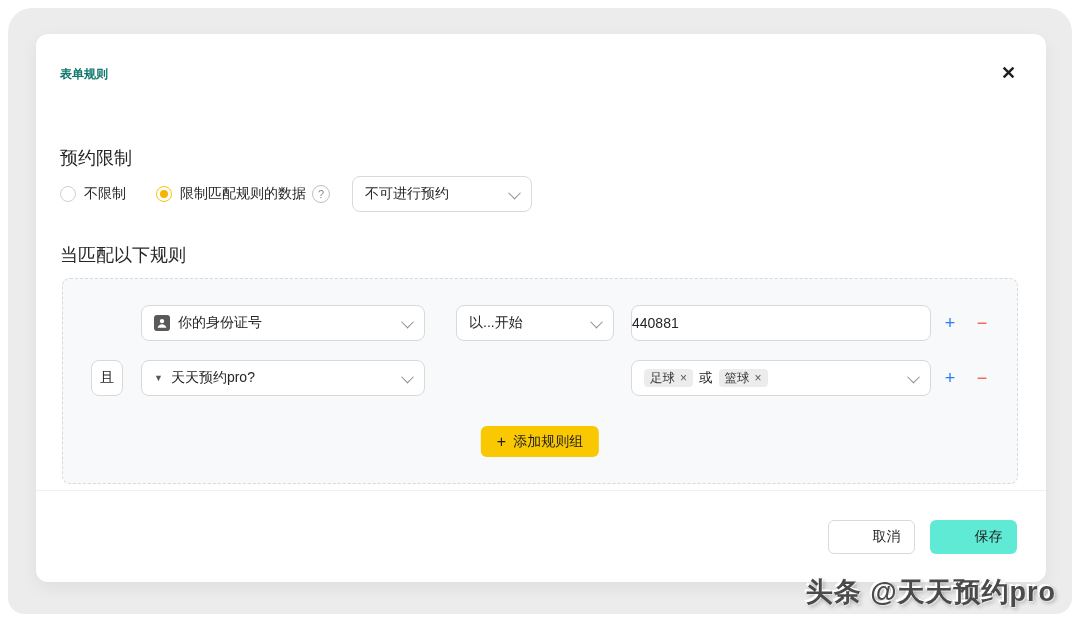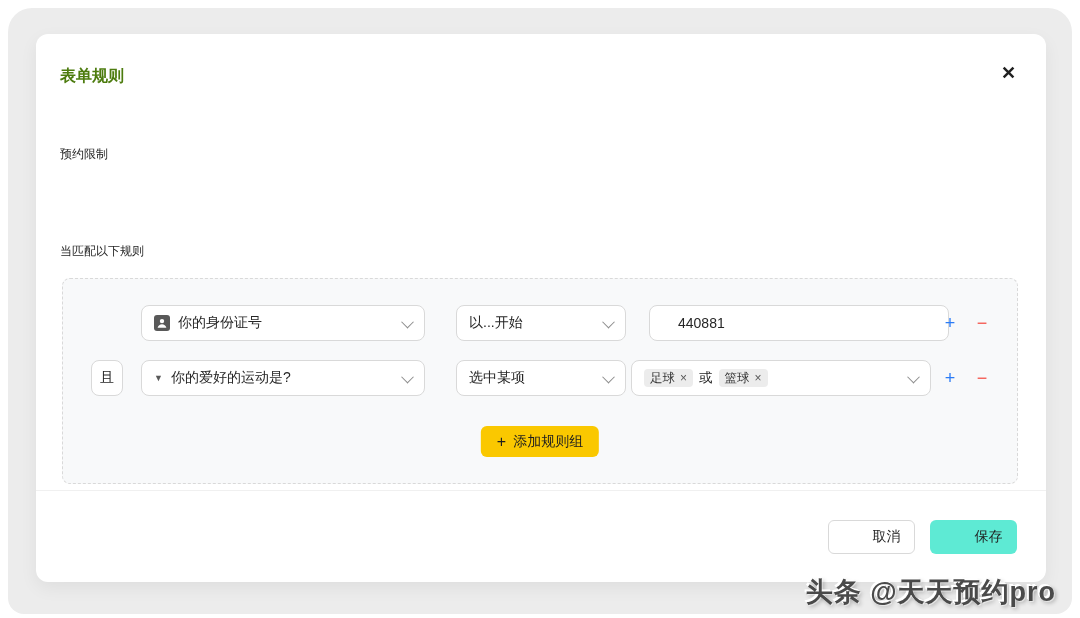--- a/index.html
+++ b/index.html
@@ -2,24 +2,24 @@
 <html><head>
 <meta charset="utf-8">
 <style>
   html,body{margin:0;padding:0;width:1080px;height:618px;background:#fff;
     font-family:"Liberation Sans","DejaVu Sans",sans-serif;}
   .stage{position:relative;width:1080px;height:618px;background:#fff;overflow:hidden;}
   .panel{position:absolute;left:8px;top:8px;width:1064px;height:606px;background:#ececec;
     border-radius:24px 24px 16px 16px;}
   .modal{position:absolute;left:36px;top:34px;width:1010px;height:548px;background:#fff;
     border-radius:12px;box-shadow:0 6px 18px rgba(0,0,0,.06);}
-  .modal-title{position:absolute;left:24px;top:32px;font-size:16px;font-weight:700;color:#4d7c0f;}
+  .modal-title{position:absolute;left:24px;top:32px;font-size:12px;font-weight:700;color:#0f766e;}
   .close{position:absolute;right:30px;top:30px;font-size:18px;color:#1f1f1f;cursor:pointer;
     background:none;border:none;padding:0;line-height:1;font-weight:600;}
-  .sec-label{position:absolute;left:24px;font-size:12px;color:#262626;}
+  .sec-label{position:absolute;left:24px;font-size:18px;color:#262626;}
   .lbl-limit{top:112px}
   .lbl-rules{top:209px}
   .radio-row{position:absolute;left:24px;top:142px;height:36px;display:flex;align-items:center;}
   .radio-opt{display:flex;align-items:center;gap:8px;font-size:14px;color:#262626;cursor:pointer;}
   .radio{width:16px;height:16px;border-radius:50%;box-sizing:border-box;border:1px solid #d0d0d0;
     background:#fff;flex:0 0 auto;}
   .radio.checked{border:1.5px solid #f6c500;display:flex;align-items:center;justify-content:center;}
   .radio-dot{width:8px;height:8px;border-radius:50%;background:#f8b300;}
   .gap30{margin-left:30px;}
   .help{margin-left:6px;width:16px;height:16px;border-radius:50%;border:1px solid #bfbfbf;
@@ -27,29 +27,29 @@
     cursor:pointer;flex:0 0 auto;}
   .sel{box-sizing:border-box;height:36px;background:#fff;border:1px solid #d9d9d9;border-radius:8px;
     display:flex;align-items:center;padding:0 12px;font-size:14px;color:#262626;gap:8px;cursor:pointer;}
   .action-sel{margin-left:22px;width:180px;}
   .chev{margin-left:auto;width:8px;height:8px;border-right:1.5px solid #8c8c8c;
     border-bottom:1.5px solid #8c8c8c;transform:rotate(45deg) translate(-1px,-1px);flex:0 0 auto;}
   .rulebox{position:absolute;left:26px;top:244px;width:956px;height:206px;box-sizing:border-box;
     border:1px dashed #d9d9d9;border-radius:8px;background:#f8f9fa;}
   .abs{position:absolute;}
   .r-field{left:78px;width:284px;}
-  .r-op{left:393px;width:170px;}
+  .r-op{left:393px;width:158px;}
   .r-val{left:568px;width:300px;}
   .row1{top:26px;} .row2{top:81px;}
   .connector{position:absolute;left:28px;top:81px;width:32px;height:36px;background:#fff;
     border:1px solid #d9d9d9;border-radius:8px;display:flex;align-items:center;justify-content:center;
     font-size:14px;color:#262626;box-sizing:border-box;cursor:pointer;}
   .val-input{box-sizing:border-box;height:36px;background:#fff;border:1px solid #d9d9d9;
-    border-radius:8px;padding:0 28px;font-size:14px;color:#262626;outline:none;
-    font-family:"Liberation Sans","DejaVu Sans",sans-serif;margin-left:18px;}
+    border-radius:8px;padding:0 0;font-size:14px;color:#262626;outline:none;
+    font-family:"Liberation Sans","DejaVu Sans",sans-serif;}
   .plusbtn,.minusbtn{position:absolute;width:22px;text-align:center;line-height:36px;font-size:18px;
     cursor:pointer;user-select:none;}
   .plusbtn{left:876px;color:#2b7cf6;}
   .minusbtn{left:908px;color:#f4534a;}
   .tri{font-size:9px;color:#595959;flex:0 0 auto;}
   .idcard{flex:0 0 auto;display:block;}
   .tag{display:inline-flex;align-items:center;gap:5px;background:#ececec;border-radius:4px;
     padding:3px 6px;font-size:12.5px;color:#333;line-height:1;}
   .tag-x{color:#595959;font-size:12px;cursor:pointer;}
   .joiner{font-size:13.5px;color:#262626;}
@@ -74,20 +74,37 @@
 
 <div class="stage">
   <div class="panel"></div>
 
   <div class="modal">
     <div class="modal-title">表单规则</div>
     <button class="close">✕</button>
 
     <div class="sec-label lbl-limit">预约限制</div>
 
+    <div class="radio-row">
+      <div class="radio-opt">
+        <span class="radio"></span>
+        <span>不限制</span>
+      </div>
+      <div class="radio-opt gap30">
+        <span class="radio checked">
+          <span class="radio-dot"></span>
+        </span>
+        <span>限制匹配规则的数据</span>
+      </div>
+      <span class="help">?</span>
+      <div class="sel action-sel">
+        <span>不可进行预约</span>
+        <span class="chev"></span>
+      </div>
+    </div>
 
     <div class="sec-label lbl-rules">当匹配以下规则</div>
 
     <div class="rulebox">
 
       <div class="sel abs row1 r-field">
         <svg class="idcard" width="16" height="16" viewBox="0 0 16 16">
           <rect width="16" height="16" rx="3" fill="#595959"></rect>
           <circle cx="8" cy="6.1" r="2.2" fill="#fff"></circle>
           <path d="M3.6 12.8c.6-2.3 2.3-3.5 4.4-3.5s3.8 1.2 4.4 3.5z" fill="#fff"></path>
@@ -99,25 +116,21 @@
         <span>以...开始</span>
         <span class="chev"></span>
       </div>
       <input class="val-input abs row1 r-val" value="440881" style="">
       <span class="plusbtn row1">+</span>
       <span class="minusbtn row1">−</span>
 
       <div class="connector">且</div>
       <div class="sel abs row2 r-field">
         <span class="tri">▼</span>
-        <span>你的爱好的运动是?</span>
-        <span class="chev"></span>
-      </div>
-      <div class="sel abs row2 r-op">
-        <span>选中某项</span>
+        <span>天天预约pro?</span>
         <span class="chev"></span>
       </div>
       <div class="sel abs row2 r-val multi">
         <span class="tag">
           <span>足球</span>
           <span class="tag-x">×</span>
         </span>
         <span class="joiner">或</span>
         <span class="tag">
           <span>篮球</span>

